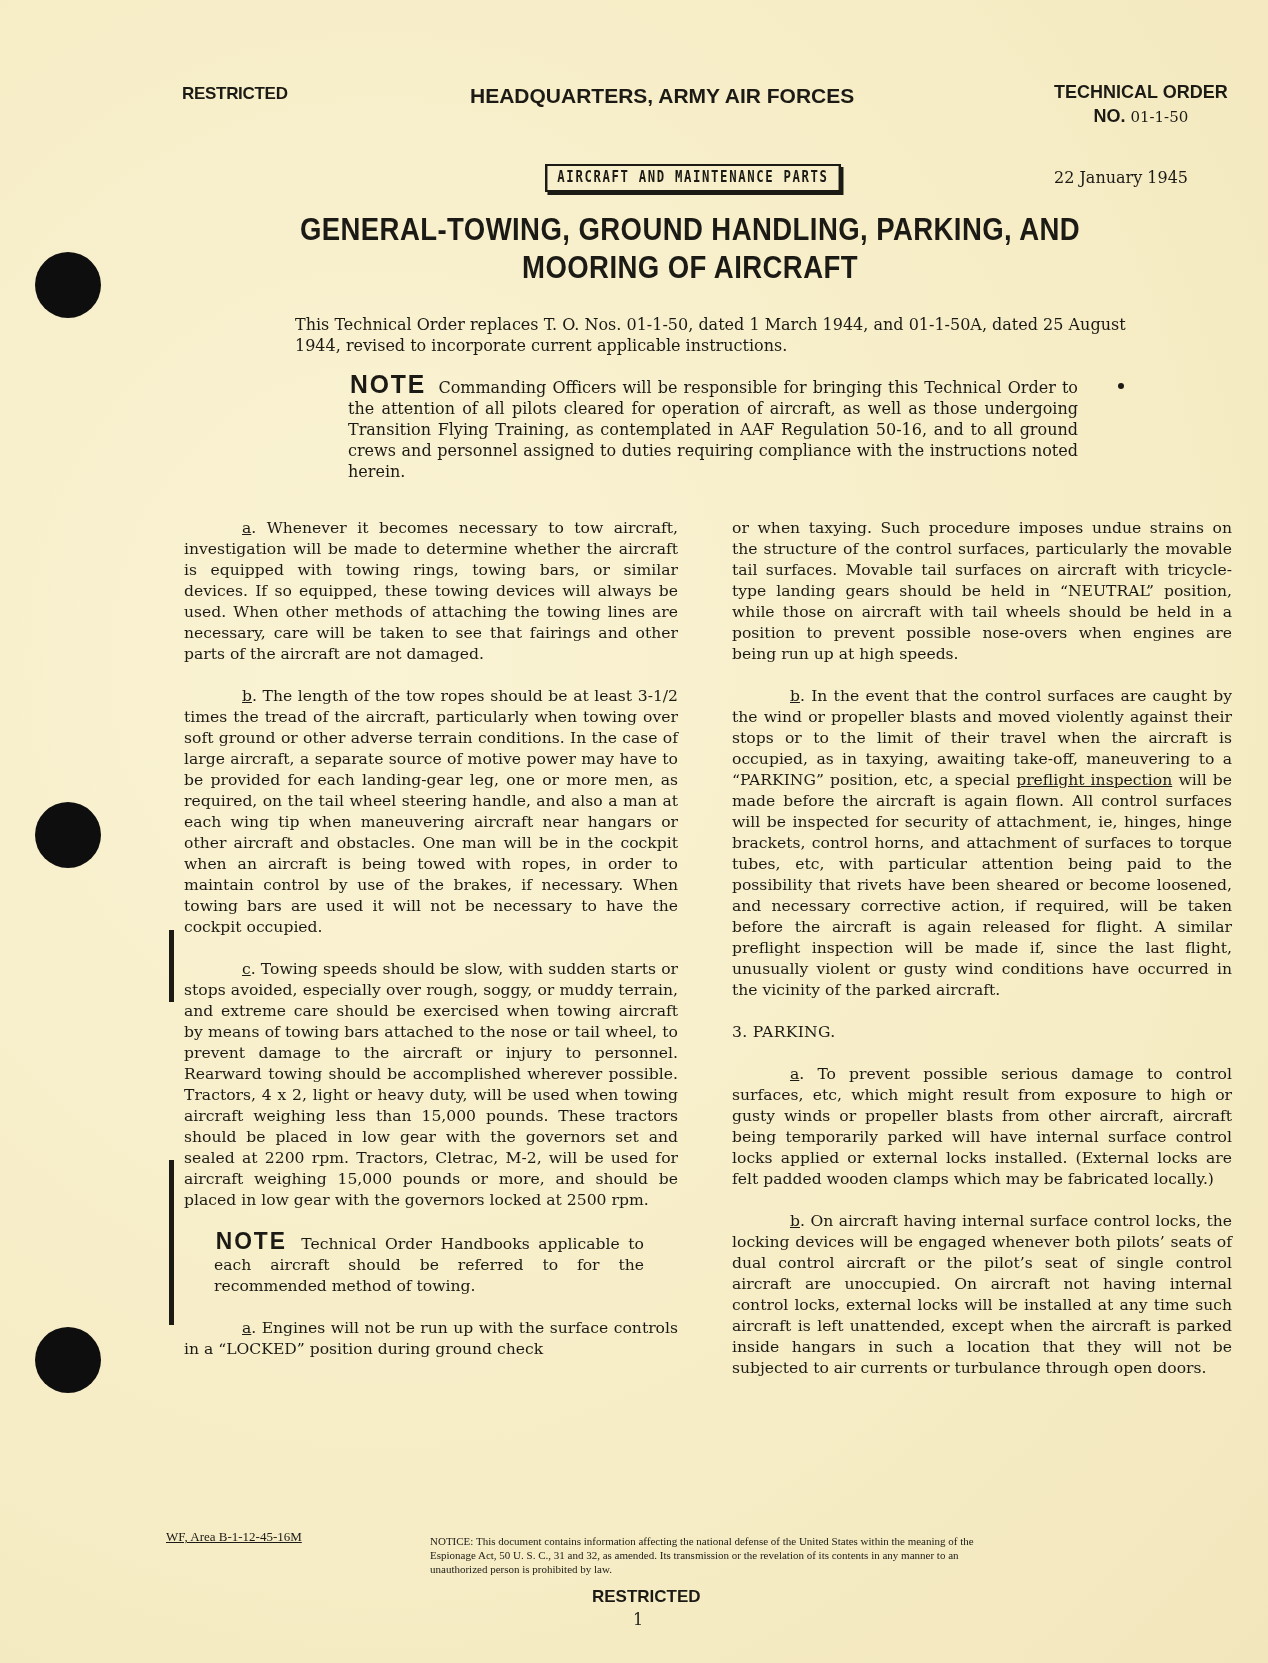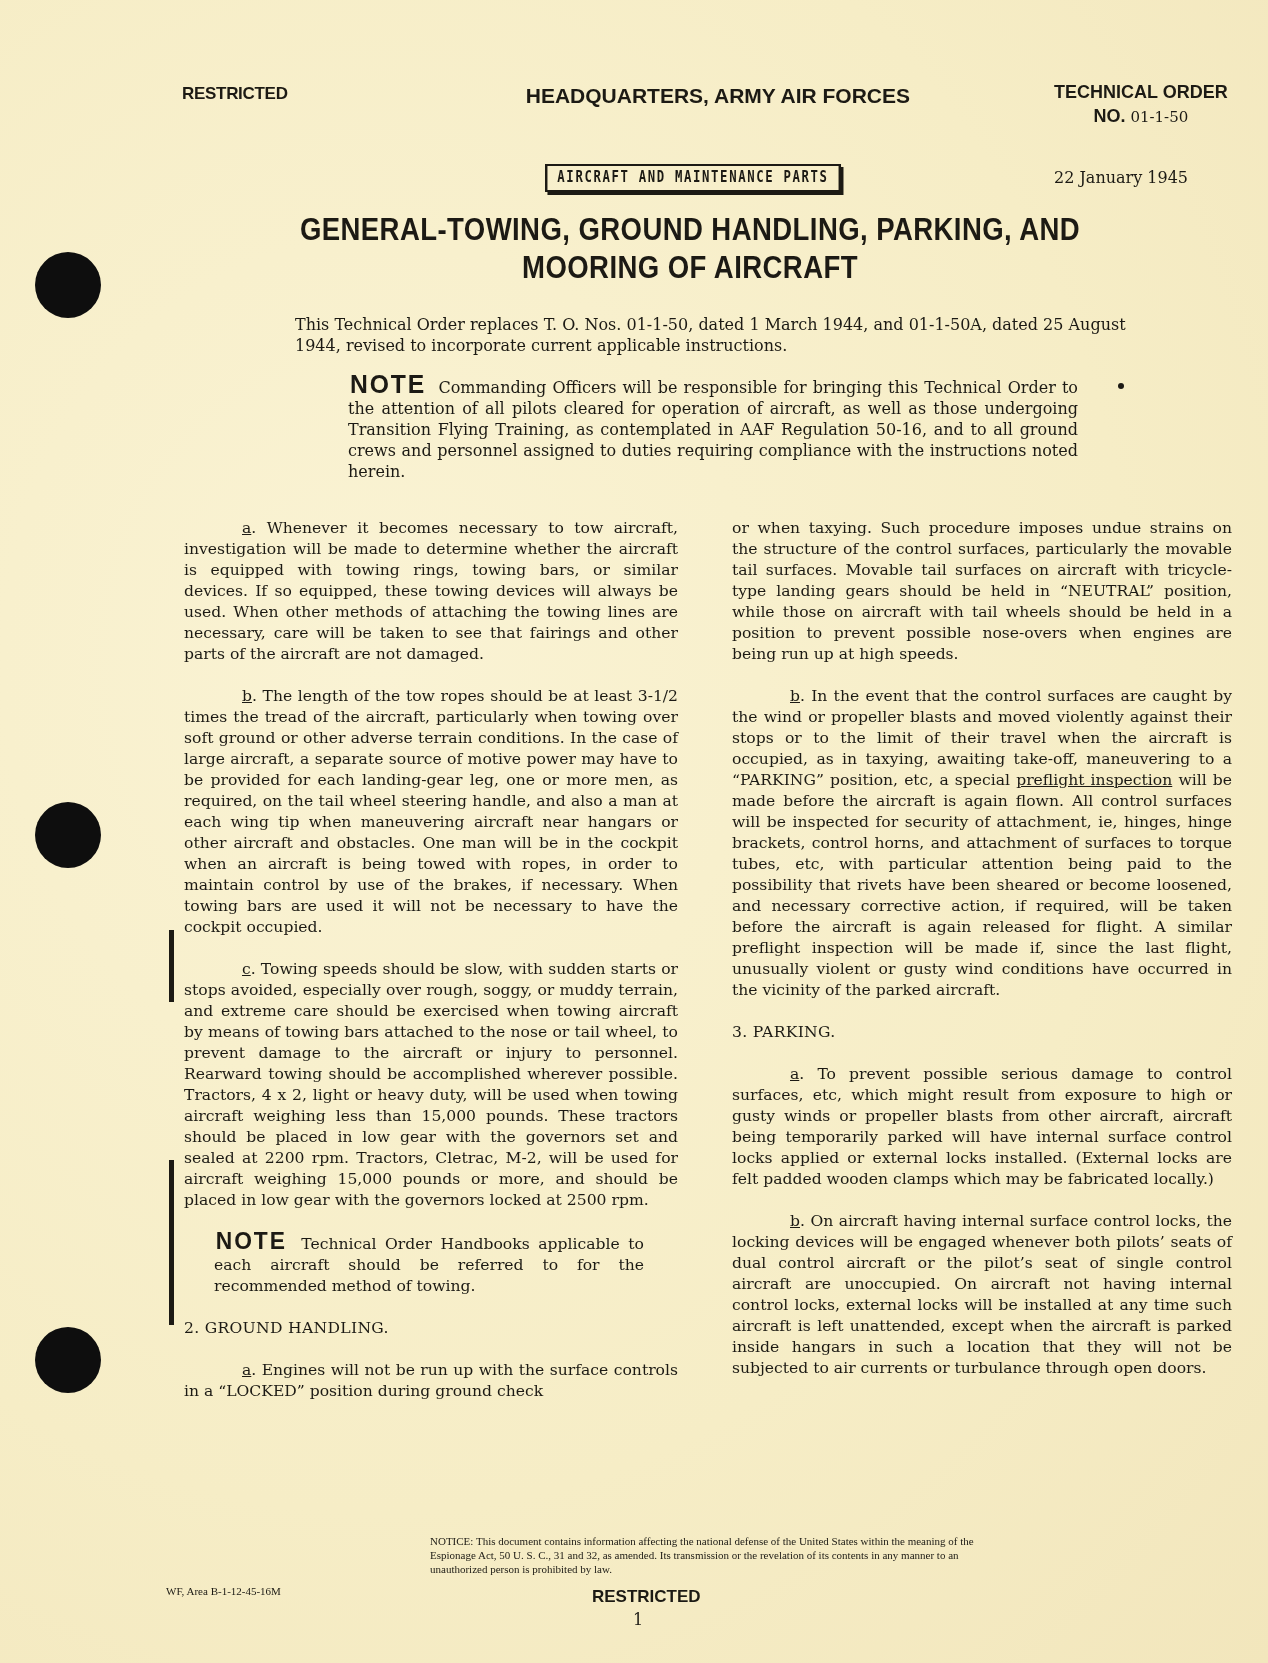--- a/index.html
+++ b/index.html
@@ -7,21 +7,21 @@
     width: 1268px; height: 1663px; position: relative; overflow: hidden;
     background: #f8f0cc;
     background-image: radial-gradient(ellipse at 30% 40%, #faf3d4 0%, #f6edc6 60%, #f2e6bc 100%);
     font-family: "DejaVu Serif", serif;
     color: #1c1a14;
   }
   .punch { position: absolute; width: 66px; height: 66px; border-radius: 50%; background: #0e0e0e; left: 35px; }
   .hdr-sans { font-family: "Liberation Sans", sans-serif; font-weight: bold; text-align: center; }
   .abs { position: absolute; }
   #restricted-top { left: 182px; top: 84px; font-size: 17px; letter-spacing: -0.3px; }
-  #hq { left: 470px; top: 82px; width: 440px; text-align: right; font-size: 21px; line-height: 27px; }
+  #hq { left: 470px; top: 82px; width: 440px; text-align: left; font-size: 21px; line-height: 27px; }
   #to { left: 1054px; top: 80px; font-size: 18px; line-height: 24px; }
   #to .num { font-family: "DejaVu Serif", serif; font-weight: normal; font-size: 15px; }
   #category { left: 545px; top: 164px; border: 2px solid #1c1a14; border-left-width: 3px; border-right-width: 3px; padding: 2px 12px 4px 12px; font-family: "DejaVu Sans Mono", monospace; font-weight: bold; font-size: 15px; letter-spacing: 2px; transform: scaleX(0.82); transform-origin: left center; box-shadow: 3px 3px 0 #1c1a14; }
   #date { left: 1054px; top: 168px; font-size: 16px; }
   #title { left: 200px; top: 210px; width: 980px; text-align: center; font-family: "Liberation Sans", sans-serif; font-weight: bold; font-size: 32px; line-height: 38px; transform: scaleX(0.86); transform-origin: center; letter-spacing: 0.5px; }
   #intro { left: 295px; top: 315px; width: 840px; font-size: 16px; line-height: 20.5px; }
   #note-top { left: 348px; top: 375px; width: 730px; font-size: 16px; line-height: 21px; text-align: justify; }
   .note-word { font-family: "Liberation Sans", sans-serif; font-weight: bold; font-size: 26px; letter-spacing: 2px; transform: scaleX(0.95); display: inline-block; margin-right: 4px; line-height: 18px; }
   #dot { left: 1118px; top: 383px; width: 6px; height: 6px; border-radius: 50%; background: #1c1a14; }
   .col { position: absolute; font-size: 15.6px; line-height: 21px; text-align: justify; }
@@ -29,21 +29,21 @@
   #col-right { left: 732px; top: 502px; width: 500px; }
   .heading { margin: 0 0 21px 0; letter-spacing: 0.3px; }
   .para { margin: 16px 0 21px 0; text-indent: 58px; }
   .para .ltr { text-decoration: underline; }
   .para.cont { text-indent: 0; }
   .u { text-decoration: underline; }
   .note-inline { margin: 0 0 21px 30px; width: 430px; }
   .note-inline .note-word { font-size: 24px; }
   .changebar { position: absolute; width: 5px; background: #1c1a14; }
   #notice { left: 430px; top: 1534px; width: 560px; font-family: "Liberation Serif", serif; font-size: 11px; line-height: 14px; }
-  #wf { left: 166px; top: 1585px; font-size: 11px; font-family: "Liberation Serif", serif; }
+  #wf { left: 166px; top: 1529px; font-size: 13px; font-family: "Liberation Serif", serif; text-decoration: underline; }
   #restricted-bottom { left: 592px; top: 1587px; font-size: 17px; }
   #page-num { left: 633px; top: 1610px; font-size: 16px; }
 </style>
 </head>
 <body>
 
 <div class="punch" style="top:252px;"></div>
 <div class="punch" style="top:802px;"></div>
 <div class="punch" style="top:1327px;"></div>
 
@@ -72,21 +72,20 @@
 <div id="dot" class="abs"></div>
 
 <div class="changebar" style="left:169px; top:930px; height:72px;"></div>
 <div class="changebar" style="left:169px; top:1160px; height:165px;"></div>
 
 <div id="col-left" class="col">
   <p class="para"><span class="ltr">a</span><span>. Whenever it becomes necessary to tow aircraft, investigation will be made to determine whether the aircraft is equipped with towing rings, towing bars, or similar devices. If so equipped, these towing devices will always be used. When other methods of attaching the towing lines are necessary, care will be taken to see that fairings and other parts of the aircraft are not damaged.</span></p>
   <p class="para"><span class="ltr">b</span><span>. The length of the tow ropes should be at least 3-1/2 times the tread of the aircraft, particularly when towing over soft ground or other adverse terrain conditions. In the case of large aircraft, a separate source of motive power may have to be provided for each landing-gear leg, one or more men, as required, on the tail wheel steering handle, and also a man at each wing tip when maneuvering aircraft near hangars or other aircraft and obstacles. One man will be in the cockpit when an aircraft is being towed with ropes, in order to maintain control by use of the brakes, if necessary. When towing bars are used it will not be necessary to have the cockpit occupied.</span></p>
   <p class="para"><span class="ltr">c</span><span>. Towing speeds should be slow, with sudden starts or stops avoided, especially over rough, soggy, or muddy terrain, and extreme care should be exercised when towing aircraft by means of towing bars attached to the nose or tail wheel, to prevent damage to the aircraft or injury to personnel. Rearward towing should be accomplished wherever possible. Tractors, 4 x 2, light or heavy duty, will be used when towing aircraft weighing less than 15,000 pounds. These tractors should be placed in low gear with the governors set and sealed at 2200 rpm. Tractors, Cletrac, M-2, will be used for aircraft weighing 15,000 pounds or more, and should be placed in low gear with the governors locked at 2500 rpm.</span></p>
   <p class="note-inline"><span class="note-word">NOTE</span> <span>Technical Order Handbooks applicable to each aircraft should be referred to for the recommended method of towing.</span></p>
-  <div class="heading">2.  GROUND HANDLING.</div>
   <p class="para"><span class="ltr">a</span><span>. Engines will not be run up with the surface controls in a “LOCKED” position during ground check</span></p>
 </div>
 
 <div id="col-right" class="col">
   <p class="para cont">or when taxying. Such procedure imposes undue strains on the structure of the control surfaces, particularly the movable tail surfaces. Movable tail surfaces on aircraft with tricycle-type landing gears should be held in “NEUTRAL” position, while those on aircraft with tail wheels should be held in a position to prevent possible nose-overs when engines are being run up at high speeds.</p>
   <p class="para"><span class="ltr">b</span><span>. In the event that the control surfaces are caught by the wind or propeller blasts and moved violently against their stops or to the limit of their travel when the aircraft is occupied, as in taxying, awaiting take-off, maneuvering to a “PARKING” position, etc, a special </span><span class="u">preflight inspection</span><span> will be made before the aircraft is again flown. All control surfaces will be inspected for security of attachment, ie, hinges, hinge brackets, control horns, and attachment of surfaces to torque tubes, etc, with particular attention being paid to the possibility that rivets have been sheared or become loosened, and necessary corrective action, if required, will be taken before the aircraft is again released for flight. A similar preflight inspection will be made if, since the last flight, unusually violent or gusty wind conditions have occurred in the vicinity of the parked aircraft.</span></p>
   <div class="heading">3.  PARKING.</div>
   <p class="para"><span class="ltr">a</span><span>. To prevent possible serious damage to control surfaces, etc, which might result from exposure to high or gusty winds or propeller blasts from other aircraft, aircraft being temporarily parked will have internal surface control locks applied or external locks installed. (External locks are felt padded wooden clamps which may be fabricated locally.)</span></p>
   <p class="para"><span class="ltr">b</span><span>. On aircraft having internal surface control locks, the locking devices will be engaged whenever both pilots’ seats of dual control aircraft or the pilot’s seat of single control aircraft are unoccupied. On aircraft not having internal control locks, external locks will be installed at any time such aircraft is left unattended, except when the aircraft is parked inside hangars in such a location that they will not be subjected to air currents or turbulance through open doors.</span></p>
 </div>

